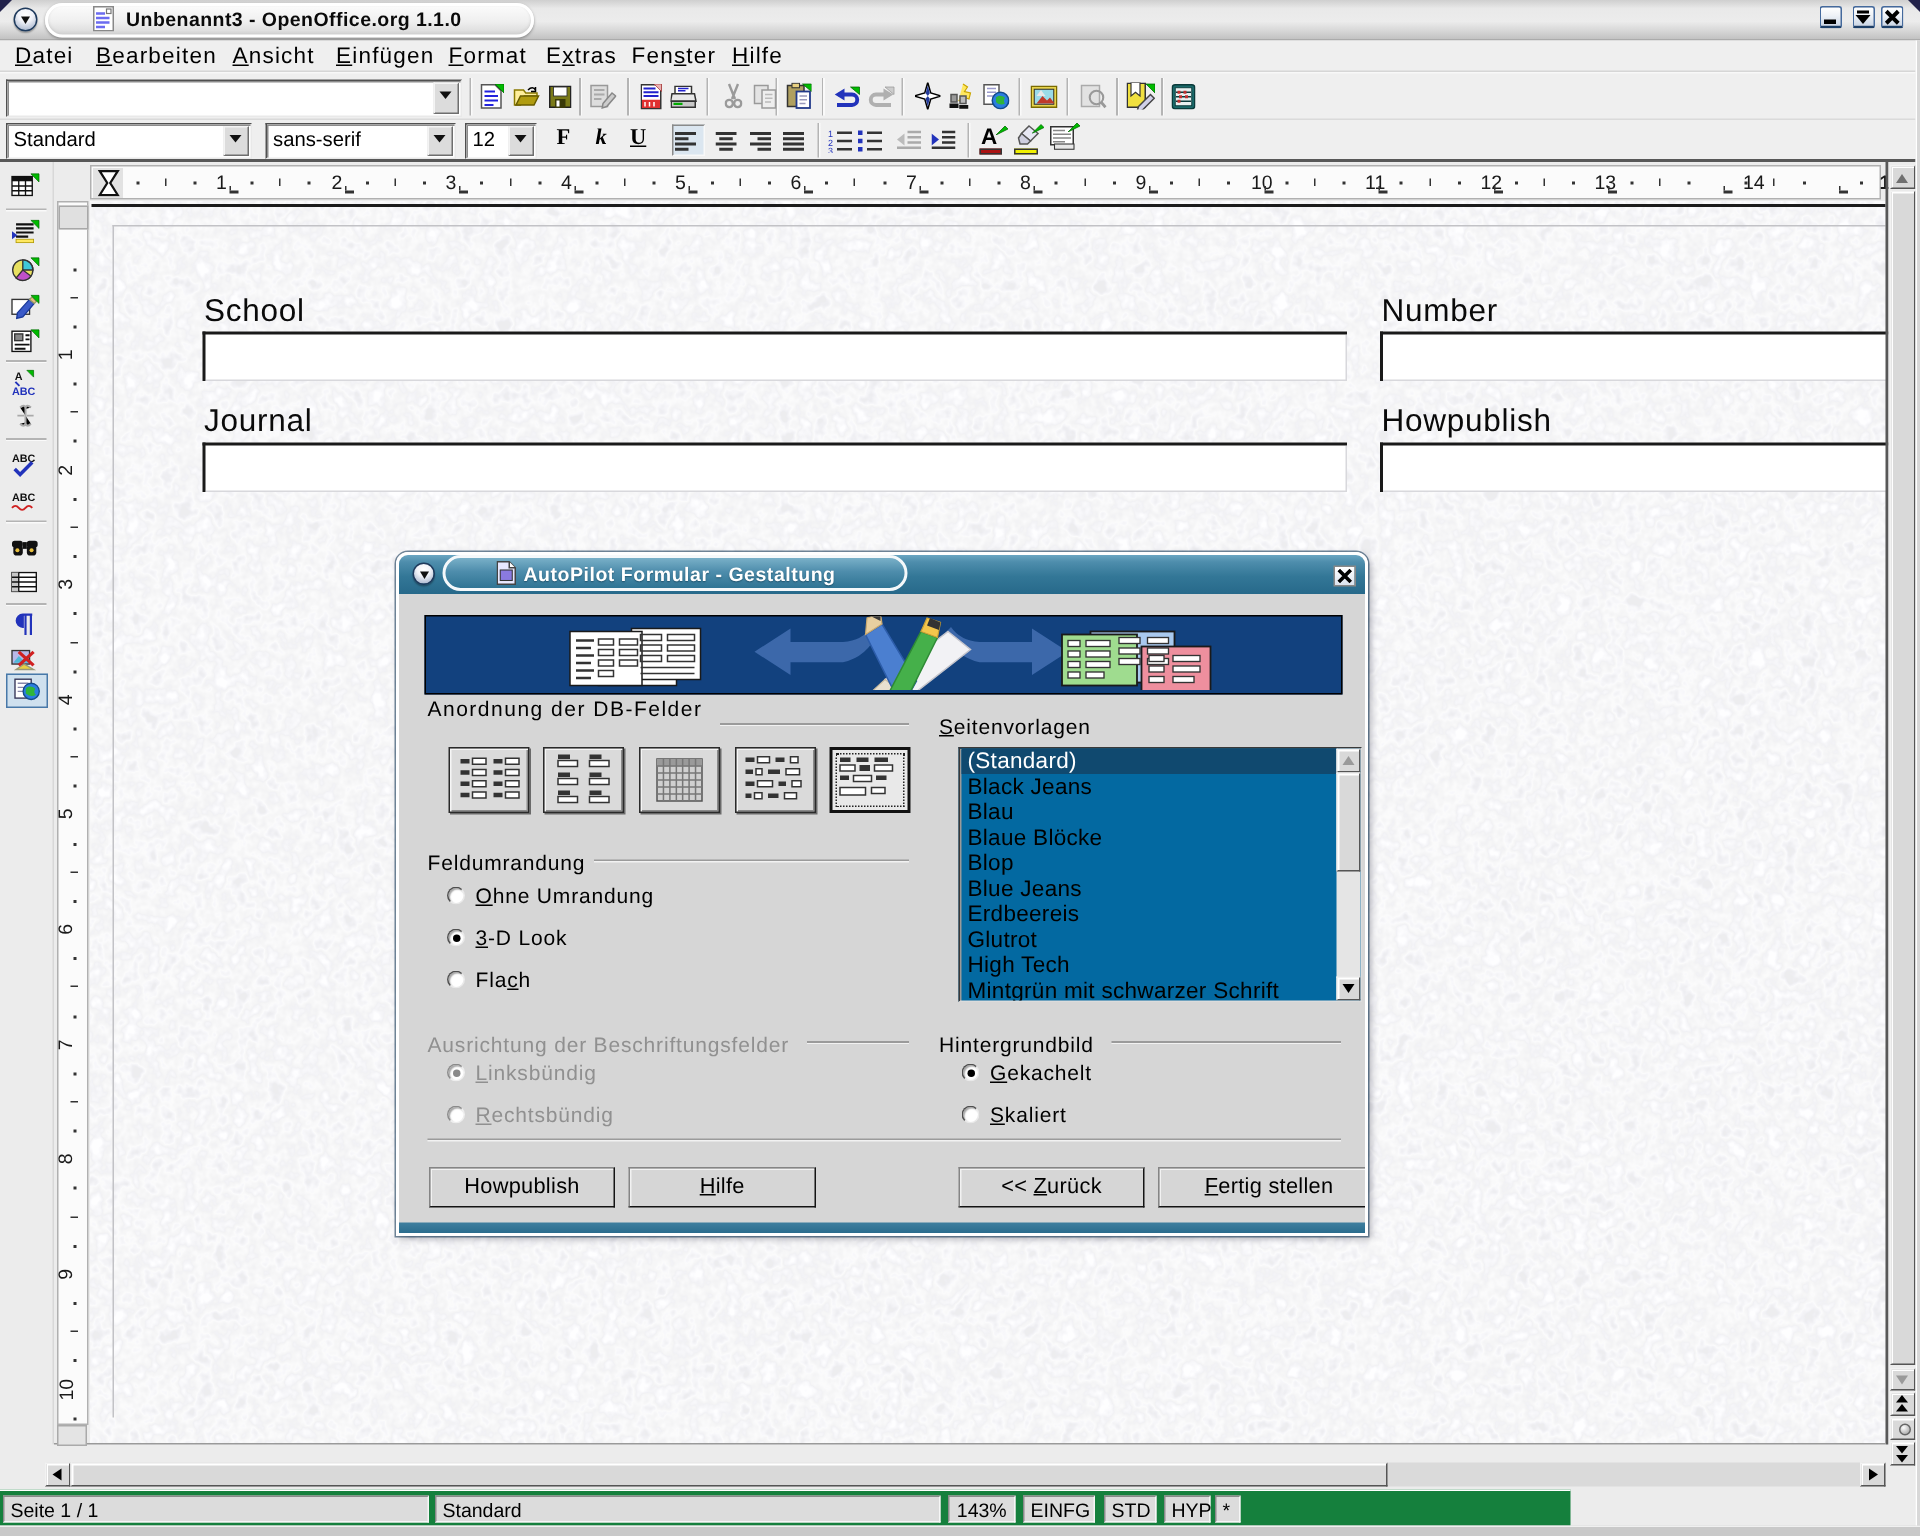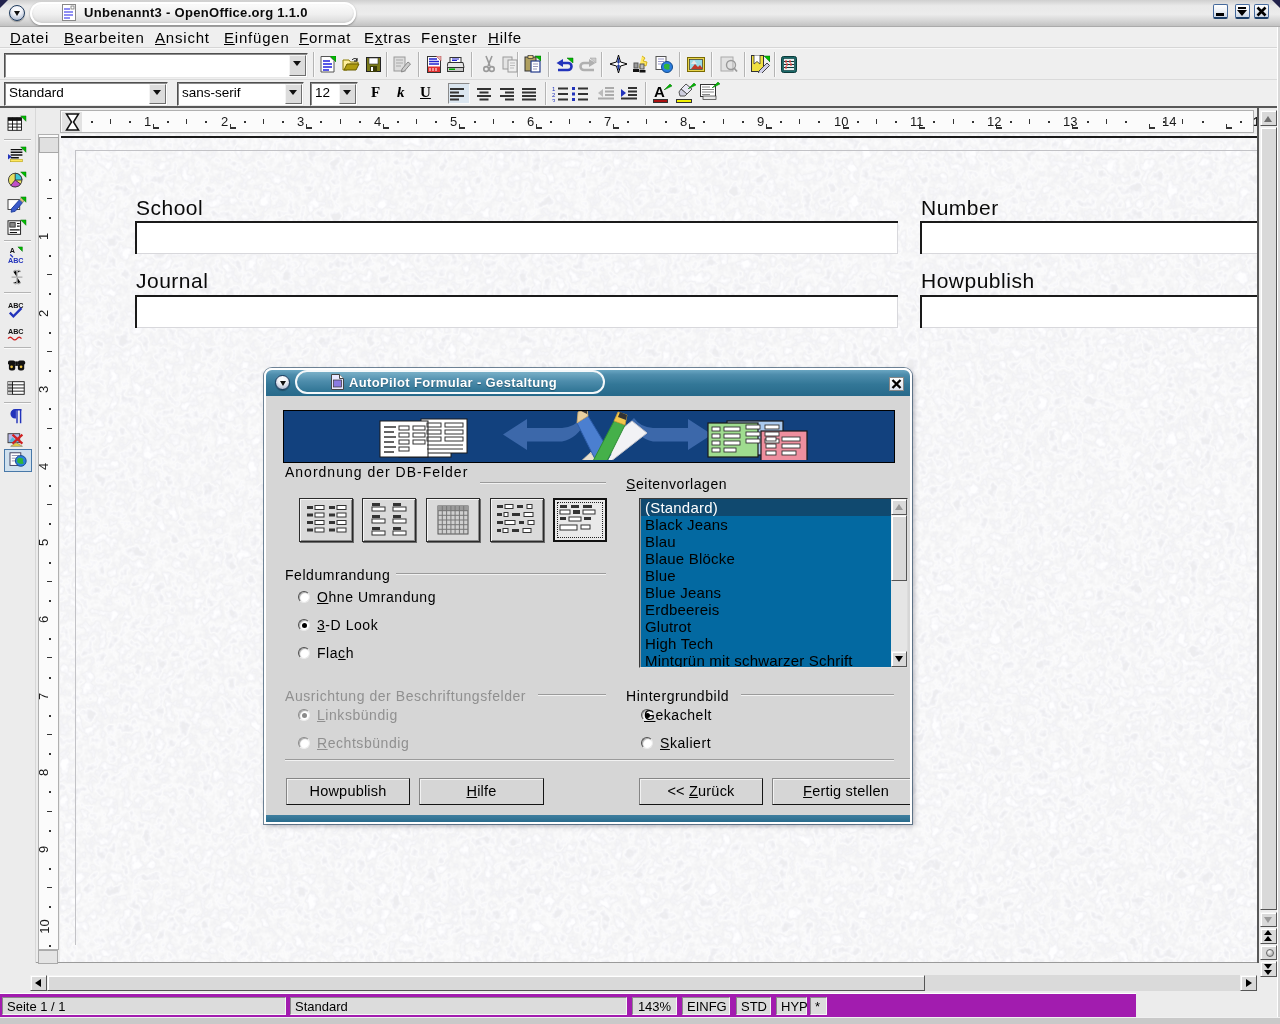--- a/index.html
+++ b/index.html
@@ -49,21 +49,21 @@
 .vtick{position:absolute;left:8px;width:5px;height:1px;background:#333;}
 
 #doc{left:60px;top:134px;width:1197px;height:829px;background:#e9e9ec;}
 #pagetop{position:absolute;left:1px;top:2px;width:1196px;height:2px;background:#1b1b1b;}
 .field{position:absolute;background:#fff;border-top:2px solid #1a1a1a;border-left:2px solid #1a1a1a;box-shadow:inset -1px -1px 0 #d8d8dc;box-sizing:border-box;}
 .flabel{position:absolute;font-size:21px;line-height:21px;color:#0a0a0a;letter-spacing:.5px;}
 
 .sbtn{position:absolute;background:#d9d9d9;border:1px solid;border-color:#f2f2f2 #555 #555 #f2f2f2;box-shadow:inset 1px 1px 0 #fff;box-sizing:border-box;}
 .thumb{position:absolute;background:#d9d9d9;border:1px solid;border-color:#f2f2f2 #555 #555 #f2f2f2;box-shadow:inset 1px 1px 0 #fff;box-sizing:border-box;}
 .arr{position:absolute;width:0;height:0;}
-#statusbar{left:0;top:993px;width:1136px;height:24px;background:#a21caf;border-top:1px solid #fff;}
+#statusbar{left:0;top:993px;width:1047px;height:24px;background:#15803d;border-top:1px solid #fff;}
 .scell{position:absolute;top:3px;height:18px;background:#dcdcdc;border:1px solid;border-color:#8a8a8a #f6f6f6 #f6f6f6 #8a8a8a;box-sizing:border-box;font-size:13px;padding:1px 4px 0 4px;}
 
 #dlg{left:264px;top:368px;width:648px;height:456px;}
 #dlgframe{position:absolute;left:0;top:0;width:100%;height:100%;border:2px solid #fff;border-radius:8px 8px 0 0;box-sizing:border-box;box-shadow:0 0 0 1px rgba(25,60,90,.6),2px 2px 5px rgba(40,40,60,.35);overflow:hidden;}
 #dlgtitle{position:absolute;left:0;top:0;width:100%;height:26px;
  background:linear-gradient(180deg,#6aa6c2 0%,#4e8dac 18%,#337797 55%,#27698a 100%);}
 #dlgbody{position:absolute;left:0;top:26px;width:100%;height:100%;background:#d6d6d6;}
 #dlgbottom{position:absolute;left:0;bottom:0;width:100%;height:7px;background:linear-gradient(180deg,#3f7f9f,#2a6c8d);}
 #dbubble{position:absolute;left:29px;top:0px;width:310px;height:24px;border-radius:12px;
  background:linear-gradient(180deg,#79b0c8 0%,#4e8dac 45%,#2f7494 100%);border:2px solid #f4f8fa;box-sizing:border-box;}
@@ -831,21 +831,21 @@
           <rect x="5" y="25" width="17" height="5" fill="#fff" stroke="#333"></rect>
           <rect x="26" y="25" width="9" height="4" fill="#fff" stroke="#333"></rect>
         </svg></div>
 
   <div class="dtext14" style="left:360px;top:106px;"><u>S</u>eitenvorlagen</div>
   <div id="listbox">
     <div class="li sel" style="top:0px;">(Standard)</div>
     <div class="li" style="top:17px;">Black Jeans</div>
     <div class="li" style="top:34px;">Blau</div>
     <div class="li" style="top:51px;">Blaue Blöcke</div>
-    <div class="li" style="top:68px;">Blue</div>
+    <div class="li" style="top:68px;">Blop</div>
     <div class="li" style="top:85px;">Blue Jeans</div>
     <div class="li" style="top:102px;">Erdbeereis</div>
     <div class="li" style="top:119px;">Glutrot</div>
     <div class="li" style="top:136px;">High Tech</div>
     <div class="li" style="top:153px;">Mintgrün mit schwarzer Schrift</div>
     <div style="position:absolute;right:0;top:0;width:16px;height:168px;background:#e5e5e5;"></div>
     <div class="sbtn" style="right:0px;top:0px;width:16px;height:16px;"></div>
     <div class="arr" style="position:absolute;right:4px;top:5px;border-left:4px solid transparent;border-right:4px solid transparent;border-bottom:6px solid #9a9a9a;"></div>
     <div class="thumb" style="right:0px;top:16px;width:16px;height:66px;"></div>
     <div class="sbtn" style="right:0px;top:152px;width:16px;height:16px;"></div>
@@ -864,21 +864,21 @@
   <div class="dtext14" style="left:19px;top:318px;color:#909090;">Ausrichtung der Beschriftungsfelder</div>
   <div class="fline" style="left:272px;top:324px;width:68px;"></div>
   <div class="radio dis on" style="left:32px;top:339px;"></div>
   <div class="dtext14" style="left:51px;top:337px;color:#909090;"><u>L</u>inksbündig</div>
   <div class="radio dis" style="left:32px;top:367px;"></div>
   <div class="dtext14" style="left:51px;top:365px;color:#909090;"><u>R</u>echtsbündig</div>
 
   <div class="dtext14" style="left:360px;top:318px;">Hintergrundbild</div>
   <div class="fline" style="left:475px;top:324px;width:153px;"></div>
   <div class="radio on" style="left:375px;top:339px;"></div>
-  <div class="dtext14" style="left:378px;top:337px;text-align:right;"><u>G</u>ekachelt</div>
+  <div class="dtext14" style="left:394px;top:337px;text-align:right;"><u>G</u>ekachelt</div>
   <div class="radio" style="left:375px;top:367px;"></div>
   <div class="dtext14" style="left:394px;top:365px;"><u>S</u>kaliert</div>
 
   <div class="fline" style="left:19px;top:389px;width:609px;"></div>
   <div class="dbtn" style="left:20px;top:408px;width:124px;">Howpublish</div>
   <div class="dbtn" style="left:153px;top:408px;width:125px;"><u>H</u>ilfe</div>
   <div class="dbtn" style="left:373px;top:408px;width:124px;">&lt;&lt; <u>Z</u>urück</div>
   <div class="dbtn" style="left:506px;top:408px;width:148px;"><u>F</u>ertig stellen</div>
 </div>
 </div>

